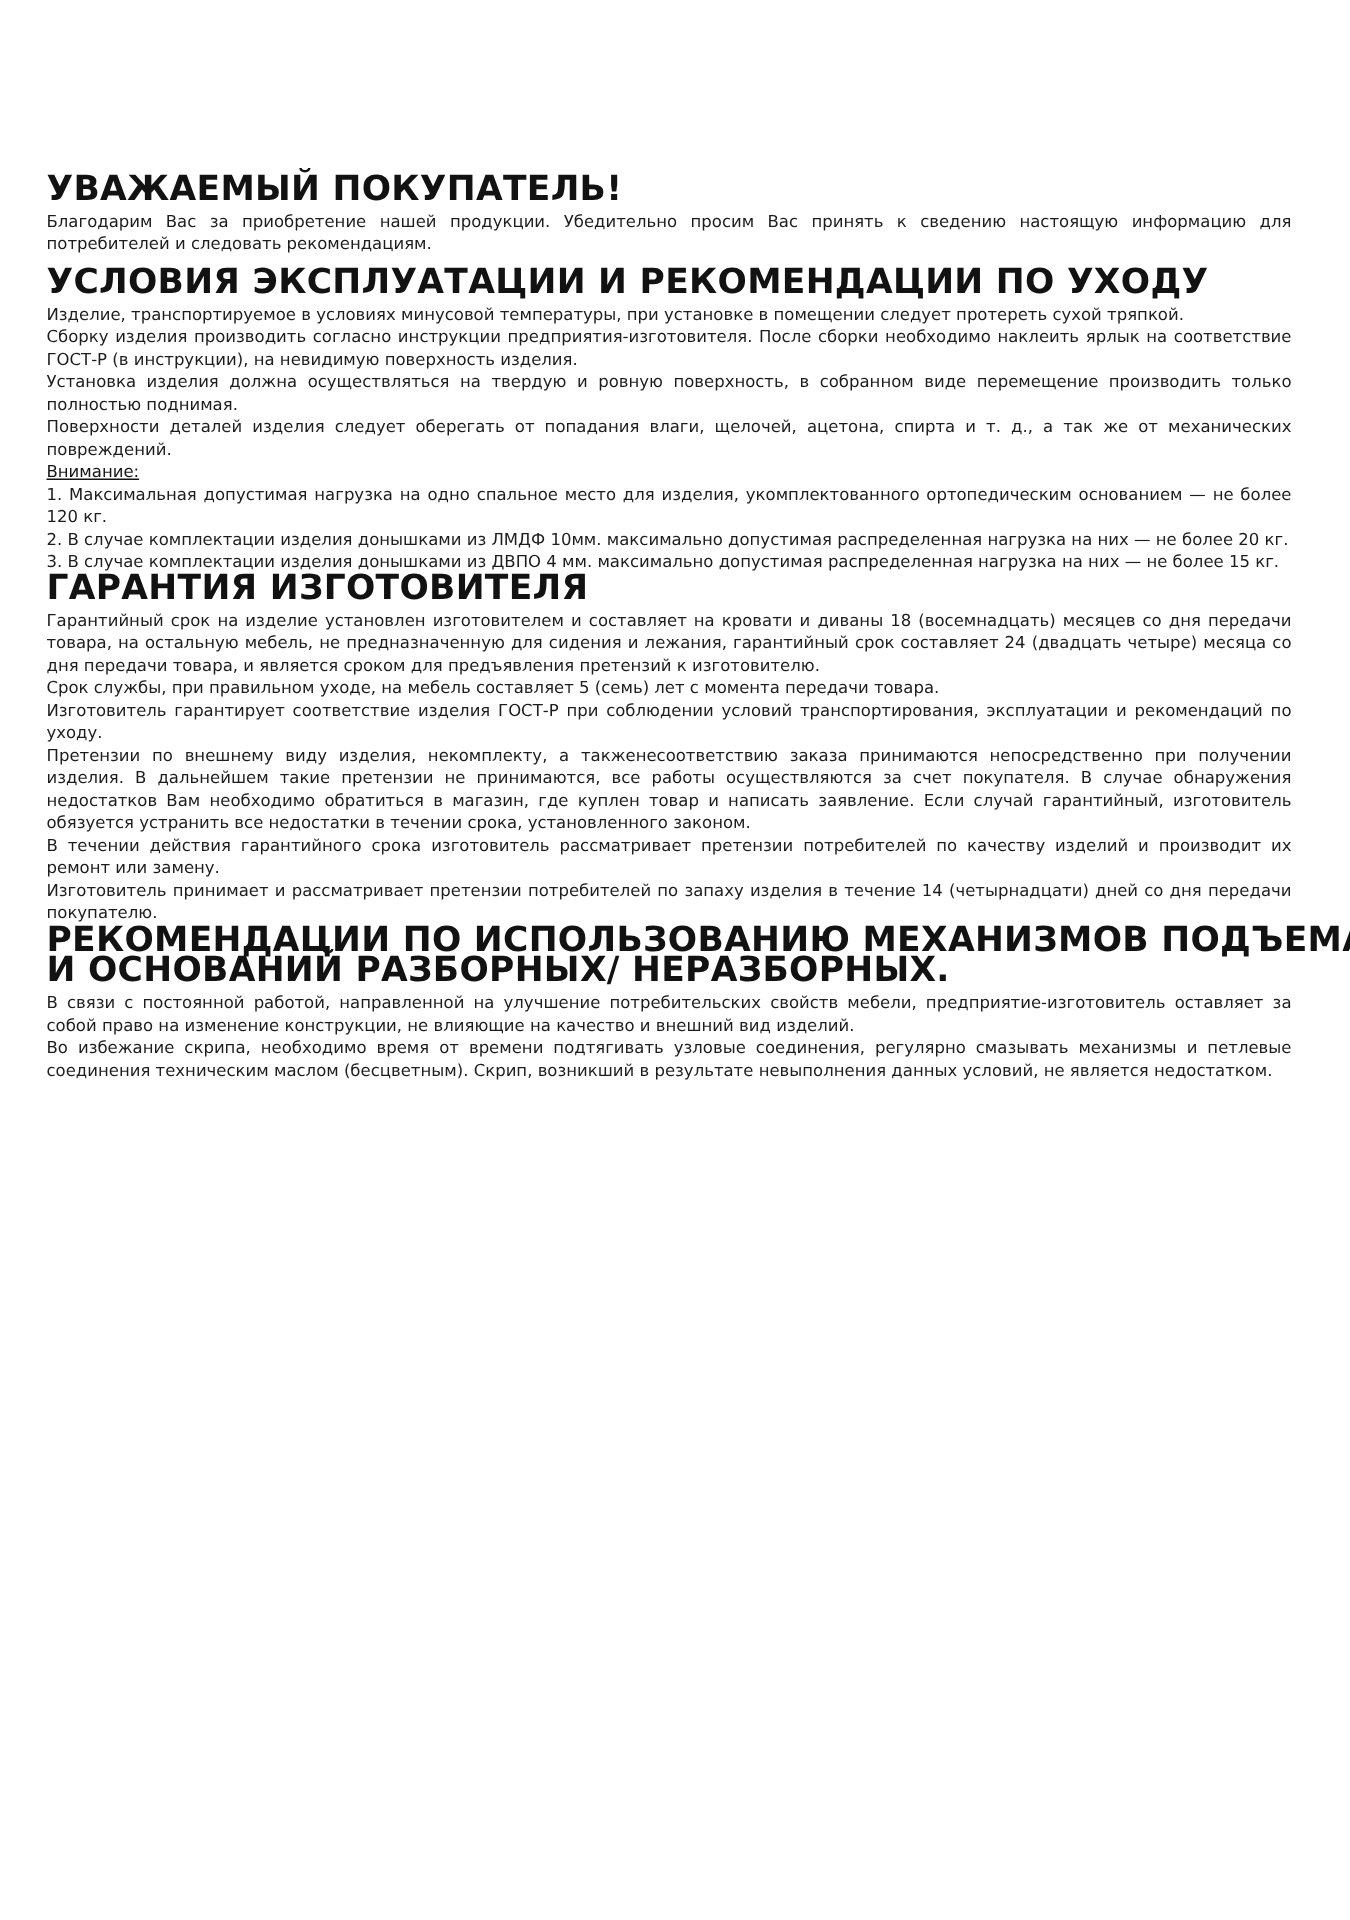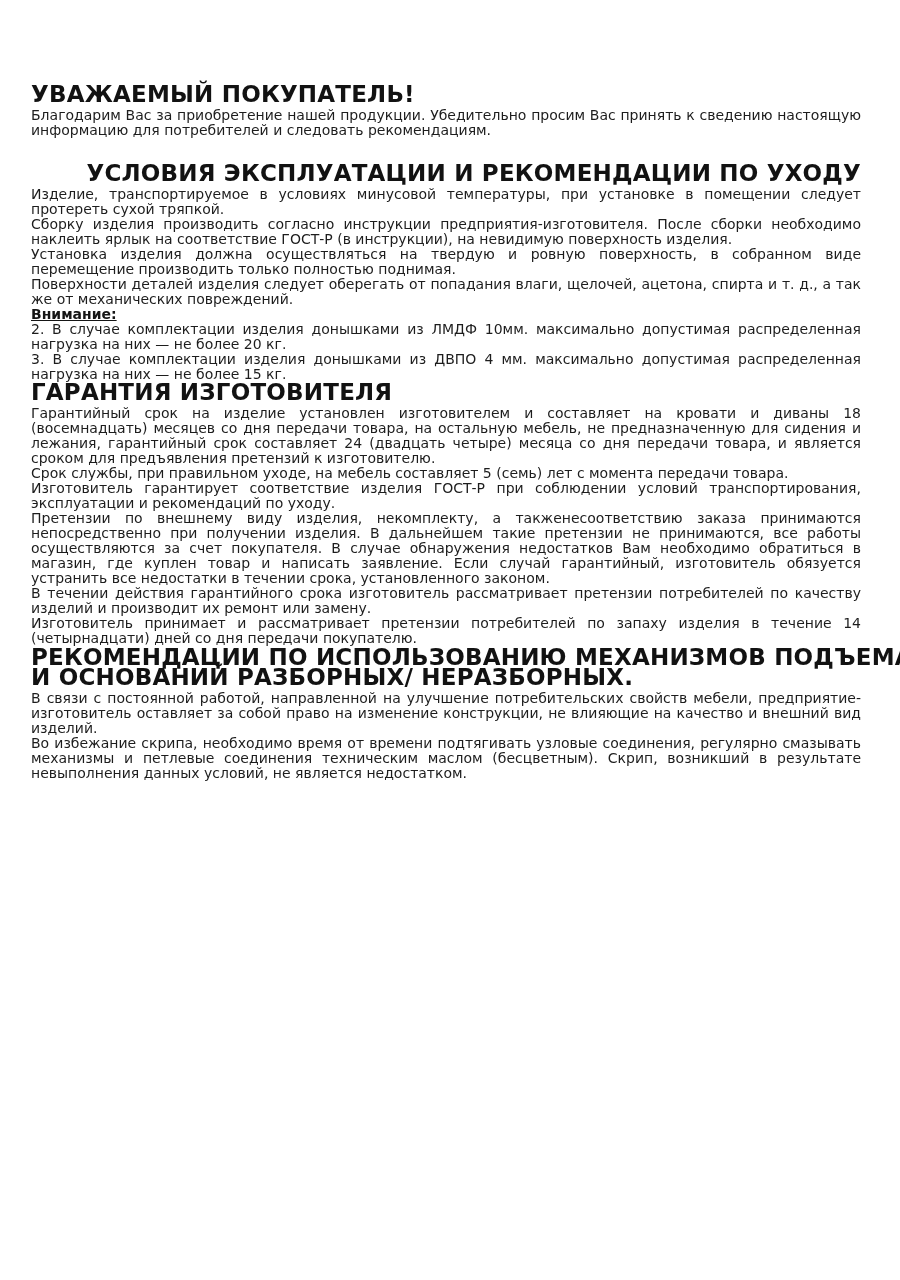--- a/index.html
+++ b/index.html
@@ -8,21 +8,21 @@
     background: #ffffff;
   }
   body {
     width: 900px;
     height: 1280px;
     overflow: hidden;
   }
   .document {
     box-sizing: border-box;
     width: 900px;
-    padding: 84px 39px 0 31px;
+    padding: 116px 39px 0 31px;
     font-family: "DejaVu Sans", sans-serif;
     color: #1d1d1d;
   }
   .section {
     margin: 0;
   }
   .section-title {
     font-family: "DejaVu Sans", sans-serif;
     font-weight: bold;
     font-size: 23px;
@@ -32,32 +32,32 @@
     margin: 0 0 4px 0;
     text-align: left;
     white-space: nowrap;
   }
   .section-title .title-line {
     display: block;
   }
   .section-title.two-line {
     line-height: 20px;
   }
-  .title-care   { margin-top: 25px; text-align: right; }
+  .title-care   { margin-top: 8px; }
   .title-warranty { margin-top: 0px; }
   .title-mech   { margin-top: 1px; }
   p.body-text {
     margin: 0;
-    font-size: 14px;
+    font-size: 11px;
     line-height: 15px;
     text-align: justify;
     color: #1d1d1d;
   }
   .attention-label {
-    font-weight: bold;
+    font-weight: normal;
     text-decoration: underline;
     color: #151515;
   }
 </style>
 </head>
 <body>
 
 <div class="document">
 
   <div class="section">
@@ -65,20 +65,21 @@
     <p class="body-text">Благодарим Вас за приобретение нашей продукции. Убедительно просим Вас принять к сведению настоящую информацию для потребителей и следовать рекомендациям.</p>
   </div>
 
   <div class="section">
     <h1 class="section-title title-care">УСЛОВИЯ ЭКСПЛУАТАЦИИ И РЕКОМЕНДАЦИИ ПО УХОДУ</h1>
     <p class="body-text">Изделие, транспортируемое в условиях минусовой температуры, при установке в помещении следует протереть сухой тряпкой.</p>
     <p class="body-text">Сборку изделия производить согласно инструкции предприятия-изготовителя. После сборки необходимо наклеить ярлык на соответствие ГОСТ-Р (в инструкции), на невидимую поверхность изделия.</p>
     <p class="body-text">Установка изделия должна осуществляться на твердую и ровную поверхность, в собранном виде перемещение производить только полностью поднимая.</p>
     <p class="body-text">Поверхности деталей изделия следует оберегать от попадания влаги, щелочей, ацетона, спирта и т. д., а так же от механических повреждений.</p>
     <p class="body-text"><span class="attention-label">Внимание:</span></p>
+    <p class="body-text">1. Максимальная допустимая нагрузка на одно спальное место для изделия, укомплектованного ортопедическим основанием — не более 120 кг.</p>
     <p class="body-text">2. В случае комплектации изделия донышками из ЛМДФ 10мм. максимально допустимая распределенная нагрузка на них — не более 20 кг.</p>
     <p class="body-text">3. В случае комплектации изделия донышками из ДВПО 4 мм. максимально допустимая распределенная нагрузка на них — не более 15 кг.</p>
   </div>
 
   <div class="section">
     <h1 class="section-title title-warranty">ГАРАНТИЯ ИЗГОТОВИТЕЛЯ</h1>
     <p class="body-text">Гарантийный срок на изделие установлен изготовителем и составляет на кровати и диваны 18 (восемнадцать) месяцев со дня передачи товара, на остальную мебель, не предназначенную для сидения и лежания, гарантийный срок составляет 24 (двадцать четыре) месяца со дня передачи товара, и является сроком для предъявления претензий к изготовителю.</p>
     <p class="body-text">Срок службы, при правильном уходе, на мебель составляет 5 (семь) лет с момента передачи товара.</p>
     <p class="body-text">Изготовитель гарантирует соответствие изделия ГОСТ-Р при соблюдении условий транспортирования, эксплуатации и рекомендаций по уходу.</p>
     <p class="body-text">Претензии по внешнему виду изделия, некомплекту, а такженесоответствию заказа принимаются непосредственно при получении изделия. В дальнейшем такие претензии не принимаются, все работы осуществляются за счет покупателя. В случае обнаружения недостатков  Вам необходимо обратиться в магазин, где куплен товар и написать заявление. Если случай гарантийный, изготовитель обязуется устранить все недостатки в течении срока, установленного законом.</p>

